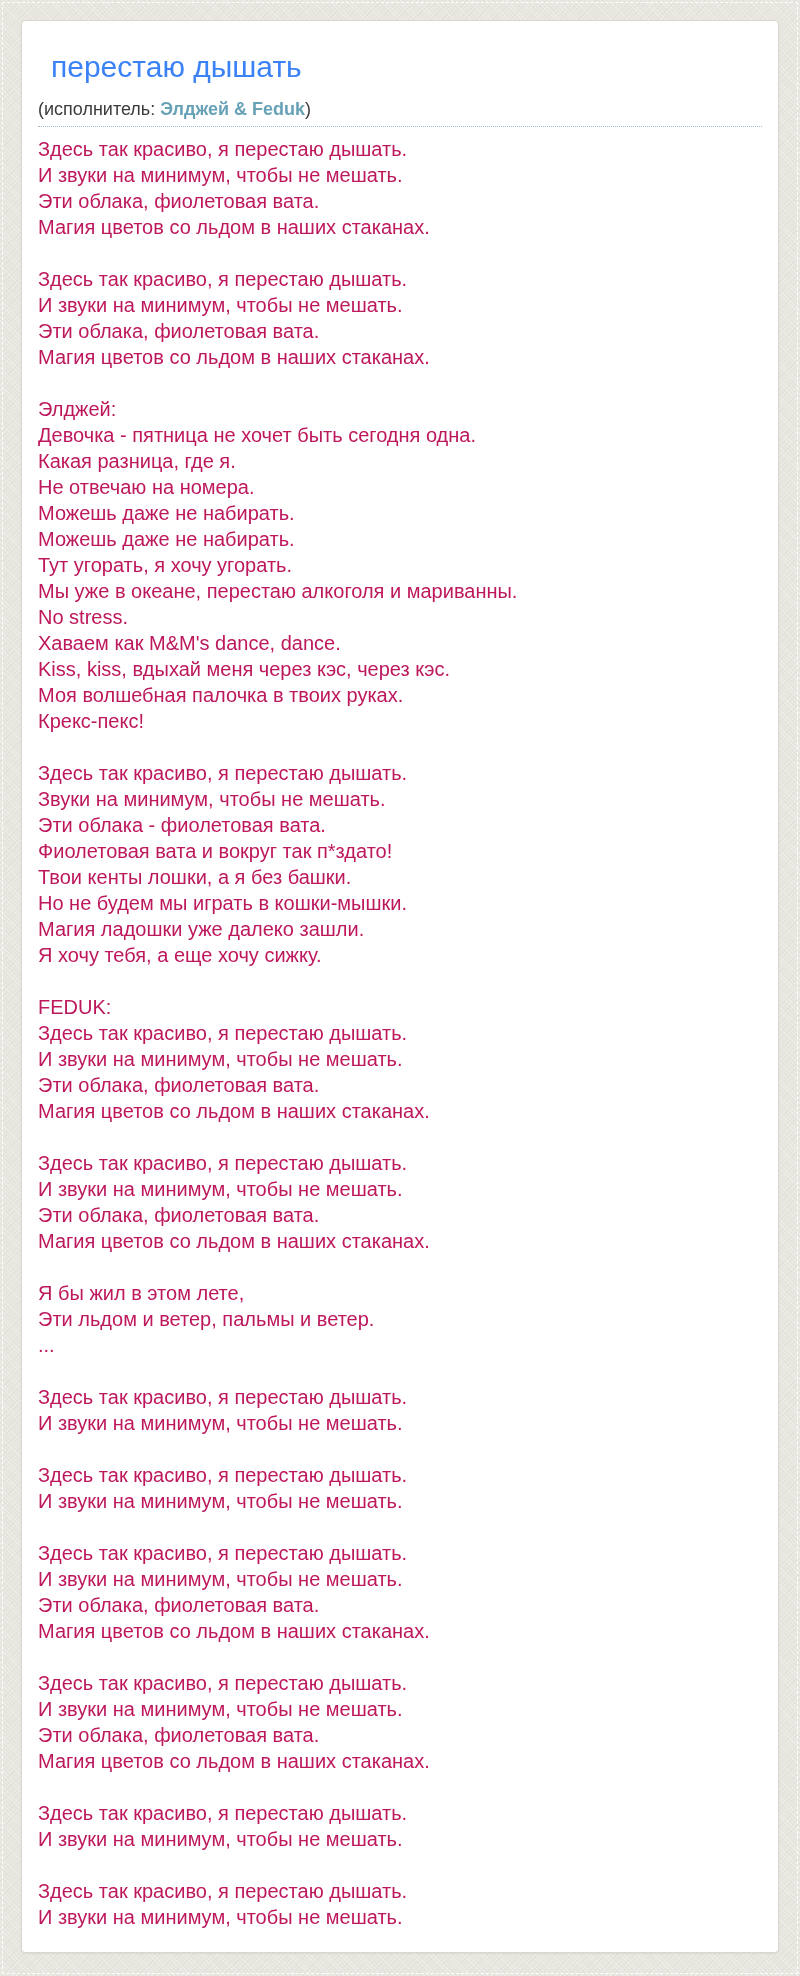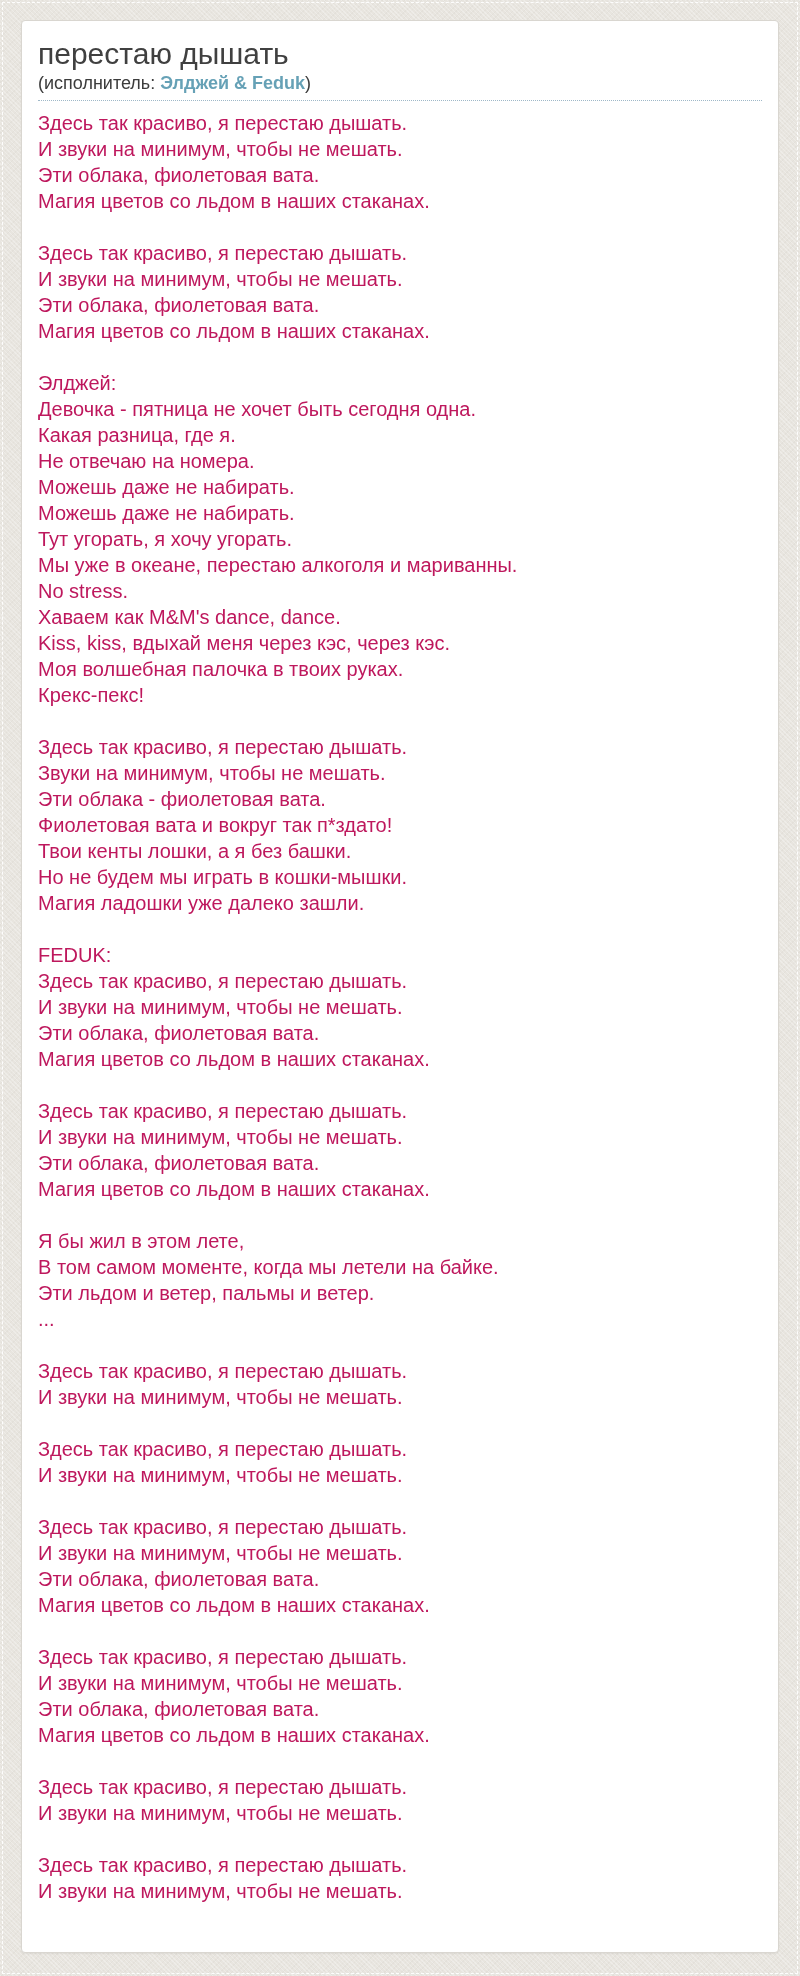--- a/index.html
+++ b/index.html
@@ -24,25 +24,25 @@
     position: absolute;
     left: 21px; right: 21px; top: 20px; bottom: 23px;
     background: #ffffff;
     border: 1px solid #d9d6d0;
     border-radius: 4px;
     box-shadow: 0 1px 2px rgba(0,0,0,0.06);
     box-sizing: border-box;
     padding: 16px 16px 24px 16px;
   }
   h1.song-title {
-    margin: 0;
+    margin: 13px;
     font-size: 30px;
     line-height: 34px;
     font-weight: normal;
-    color: #404040;
+    color: #3b82f6;
   }
   .artist-line {
     font-size: 18px;
     line-height: 24px;
     color: #3c3c3c;
     padding-bottom: 5px;
     border-bottom: 1px dotted #9fb8c8;
   }
   .artist-link {
     color: #66a1b6;
@@ -97,37 +97,37 @@
         <span class="line">Крекс-пекс!</span>
       </p>
       <p class="stanza">
         <span class="line">Здесь так красиво, я перестаю дышать.</span>
         <span class="line">Звуки на минимум, чтобы не мешать.</span>
         <span class="line">Эти облака - фиолетовая вата.</span>
         <span class="line">Фиолетовая вата и вокруг так п*здато!</span>
         <span class="line">Твои кенты лошки, а я без башки.</span>
         <span class="line">Но не будем мы играть в кошки-мышки.</span>
         <span class="line">Магия ладошки уже далеко зашли.</span>
+        <span class="line">Я хочу тебя, а еще хочу сижку.</span>
       </p>
       <p class="stanza">
         <span class="line">FEDUK:</span>
         <span class="line">Здесь так красиво, я перестаю дышать.</span>
         <span class="line">И звуки на минимум, чтобы не мешать.</span>
         <span class="line">Эти облака, фиолетовая вата.</span>
         <span class="line">Магия цветов со льдом в наших стаканах.</span>
       </p>
       <p class="stanza">
         <span class="line">Здесь так красиво, я перестаю дышать.</span>
         <span class="line">И звуки на минимум, чтобы не мешать.</span>
         <span class="line">Эти облака, фиолетовая вата.</span>
         <span class="line">Магия цветов со льдом в наших стаканах.</span>
       </p>
       <p class="stanza">
         <span class="line">Я бы жил в этом лете,</span>
-        <span class="line">В том самом моменте, когда мы летели на байке.</span>
         <span class="line">Эти льдом и ветер, пальмы и ветер.</span>
         <span class="line">...</span>
       </p>
       <p class="stanza">
         <span class="line">Здесь так красиво, я перестаю дышать.</span>
         <span class="line">И звуки на минимум, чтобы не мешать.</span>
       </p>
       <p class="stanza">
         <span class="line">Здесь так красиво, я перестаю дышать.</span>
         <span class="line">И звуки на минимум, чтобы не мешать.</span>

